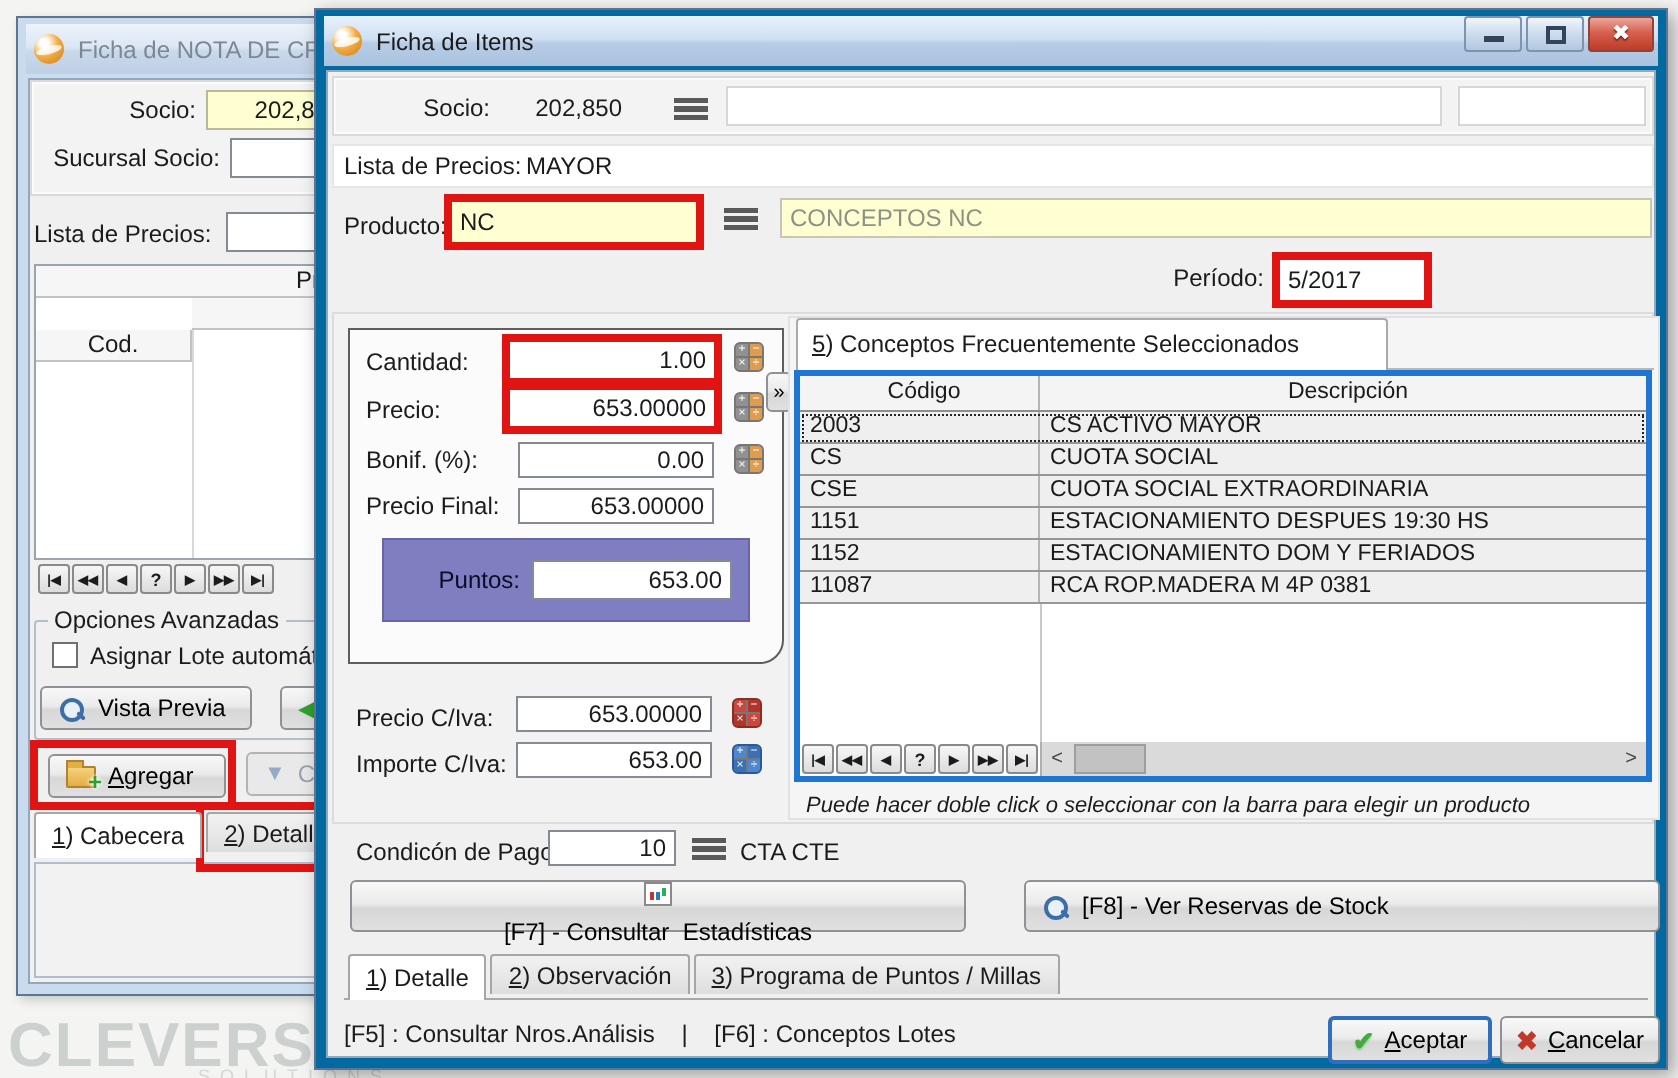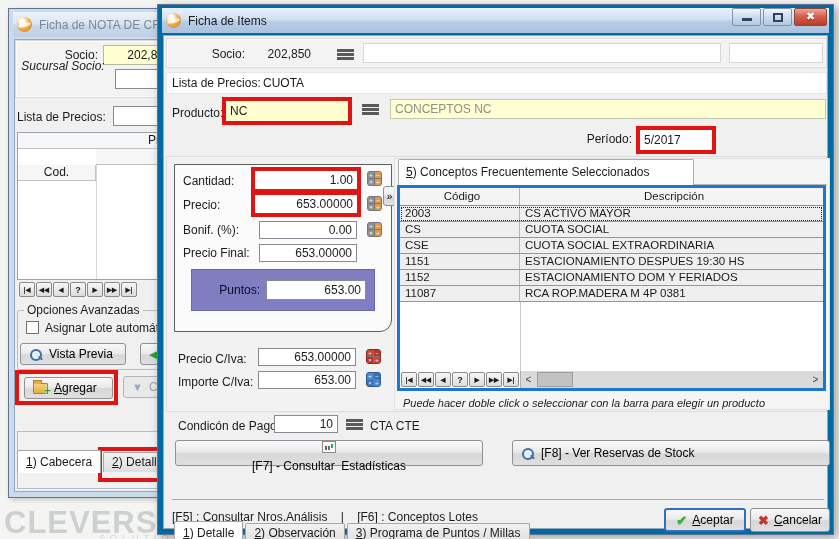--- a/index.html
+++ b/index.html
@@ -53,21 +53,21 @@
   .garrow { display:inline-block; color:#2da12d; font-size:11px; }
   .darrow { display:inline-block; color:#93abc6; font-size:11px; }
   .chk-icon { color:#3fae3f; font-size:13px; font-weight:bold; margin-right:5px; text-shadow:0 1px 1px #9ec79e; }
   .x-icon { color:#c0392b; font-size:13px; font-weight:bold; margin-right:5px; }
 
   
   .btn { position:absolute; display:flex; align-items:center; gap:6px; padding:0 8px; background:linear-gradient(#f8f8f8,#ebebeb 45%,#d7d7d7 55%,#e0e0e0); border:1px solid #8f9194; border-radius:3px; font-size:12px; cursor:default; }
   .btn.disabled { background:#e9e9e9; border-color:#b4b4b4; color:#9aa4ae; }
   .navrow { position:absolute; display:flex; gap:1px; }
   .nb { width:16px; height:15px; display:flex; align-items:center; justify-content:center; font-size:6.5px; font-weight:bold; color:#1c1c1c; background:linear-gradient(#f7f7f7,#dcdcdc); border:1px solid #8a8a8a; border-radius:2px; }
-  .tabs { position:absolute; display:flex; align-items:center;margin-top:44px; }
+  .tabs { position:absolute; display:flex; align-items:flex-start; }
   .tab { height:20px; display:flex; align-items:center; padding:0 8px; margin-right:2px; background:linear-gradient(#f2f2f2,#dedede); border:1px solid #a6a6a6; border-bottom:none; border-radius:2px 2px 0 0; white-space:nowrap; position:relative; z-index:1; }
   .tab.active { height:23px; background:#fff; z-index:3; }
 
   
   .red-frame { border:4px solid #e11414; position:absolute; background:transparent; }
 
   
   .ctable { position:absolute; border:3px solid #1e76d2; background:#fff; }
   .crow { display:flex; height:16px; background:#efefef; border-bottom:1px solid #979797; position:relative; z-index:1; }
   .crow.sel { outline:1px dotted #222; outline-offset:-2px; }
@@ -97,21 +97,21 @@
 <div class="win win-left">
   <div class="titlebar">
     <span class="sphere"></span>
     <span class="title-text">Ficha de NOTA DE CRED</span>
   </div>
   <div class="client">
 
     <div class="abs etched" style="left:0;top:0;width:441px;height:58px;">
       <span class="lbl" style="left:10px;top:7px;width:72px;text-align:right;">Socio:</span>
       <div class="field yellow" style="left:87px;top:4px;width:92px;height:20px;justify-content:center;border-color:#b9b99a;">202,850</div>
-      <span class="lbl" style="left:0;top:18px;width:94px;text-align:center;font-style:italic;">Sucursal Socio:</span>
+      <span class="lbl" style="left:0;top:31px;width:94px;text-align:right;">Sucursal Socio:</span>
       <div class="field" style="left:99px;top:28px;width:84px;height:20px;"></div>
     </div>
 
     <span class="lbl" style="left:2px;top:70px;">Lista de Precios:</span>
     <div class="field num" style="left:98px;top:66px;width:56px;height:20px;">6</div>
 
     <div class="abs" style="left:2px;top:92px;width:310px;height:148px;border:1px solid #9aa4ae;background:#fff;">
       <div class="abs" style="left:0;top:0;right:0;height:16px;background:#f6f6f6;border-bottom:1px solid #c2c2c2;text-align:center;">Producto</div>
       <div class="abs" style="left:0;top:16px;width:78px;height:16px;background:#f6f6f6;border-bottom:1px solid #c2c2c2;border-right:1px solid #c2c2c2;text-align:center;margin-top:16px;">Cod.</div>
       <div class="abs" style="left:78px;top:16px;right:0;height:16px;background:#f6f6f6;border-bottom:1px solid #c2c2c2;"></div>
@@ -188,21 +188,21 @@
     <div class="abs etched" style="left:2px;top:2px;width:661px;height:30px;">
       <span class="lbl" style="left:14px;top:8px;width:64px;text-align:right;">Socio:</span>
       <span class="lbl" style="left:80px;top:8px;width:64px;text-align:right;">202,850</span>
       <span class="ham" style="left:170px;top:10px;"></span>
       <div class="field" style="left:196px;top:4px;width:358px;height:20px;border-color:#d6d6d6;"></div>
       <div class="field" style="left:562px;top:4px;width:94px;height:20px;border-color:#d6d6d6;"></div>
     </div>
 
     <div class="abs" style="left:2px;top:36px;width:661px;height:22px;background:#fff;border:1px solid #e6e6e6;">
       <span class="lbl" style="left:5px;top:3px;">Lista de Precios:</span>
-      <span class="lbl" style="left:96px;top:3px;">CUOTA</span>
+      <span class="lbl" style="left:96px;top:3px;">MAYOR</span>
     </div>
 
     <span class="lbl" style="left:8px;top:70px;">Producto:</span>
     <div class="red-frame" style="left:58px;top:61px;width:130px;height:28px;">
       <div class="field yellow noborder" style="left:0;top:0;width:122px;height:20px;">NC</div>
     </div>
     <span class="ham" style="left:198px;top:68px;"></span>
     <div class="field yellow" style="left:226px;top:63px;width:436px;height:20px;border-color:#c6c6b2;color:#8e9186;">CONCEPTOS NC</div>
 
     <span class="lbl" style="left:380px;top:96px;width:88px;text-align:right;">Período:</span>

